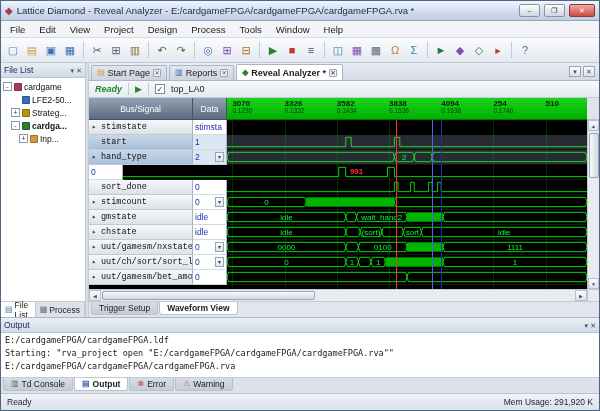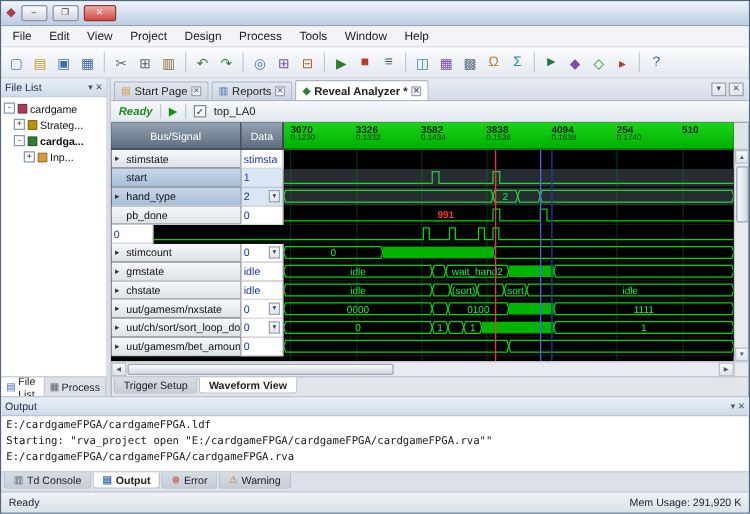--- a/index.html
+++ b/index.html
@@ -72,21 +72,21 @@
   .tl-corner{width:12px;flex:0 0 12px;background:#dfe3ea;border-bottom:1px solid #b9c3d0;}
 
   .wf-main{flex:1 1 auto;display:flex;min-height:0;background:#000;}
   .wf-rows{flex:1 1 auto;position:relative;overflow:hidden;}
   .wf-overlay{position:absolute;left:138px;top:0;right:0;bottom:0;pointer-events:none;z-index:5;}
   .gridline{position:absolute;top:0;bottom:0;width:1px;background:rgba(0,170,0,.28);}
   .cursor{position:absolute;top:0;bottom:0;width:1px;}
   .annotation{position:absolute;font-size:8px;font-weight:bold;transform:translateX(-50%);line-height:1;}
 
   .wf-row{display:flex;height:15px;}
-  .cell-name{width:104px;flex:0 0 104px;display:flex;align-items:center;gap:2px;padding-left:3px;background:linear-gradient(#f6f8fa,#dde2e8);border-bottom:1px solid #c2c8d0;border-right:1px solid #aab2bc;font-size:8.5px;color:#111;overflow:hidden;white-space:nowrap;}
+  .cell-name{width:104px;flex:0 0 104px;display:flex;align-items:center;gap:2px;padding-left:3px;background:linear-gradient(#f6f8fa,#dde2e8);border-bottom:1px solid #c2c8d0;border-right:1px solid #aab2bc;font-size:8.5px;color:#111;overflow:hidden;white-space:nowrap;font-family:Liberation Mono, monospace;}
   .wf-row.selected .cell-name{background:linear-gradient(#c9d8ea,#a8bfd9);}
   .row-arrow{font-size:7px;color:#333;width:7px;flex:0 0 7px;line-height:1;}
   .cell-data{width:34px;flex:0 0 34px;display:flex;align-items:center;padding:0 2px;background:#fff;border-bottom:1px solid #d5d9df;border-right:1px solid #aab2bc;font-size:8.5px;color:#1733b8;overflow:hidden;white-space:nowrap;}
   .wf-row.selected .cell-data{background:#dae6f3;}
   .dd{margin-left:auto;flex:0 0 9px;font-size:6px;color:#445;border:1px solid #9aa4b0;background:linear-gradient(#f8fafc,#dfe5ec);width:9px;height:10px;line-height:9px;text-align:center;}
   .cell-wave{flex:1 1 auto;position:relative;background:#000;border-bottom:1px solid #141414;overflow:hidden;}
   .cell-wave svg{position:absolute;inset:0;width:100%;height:100%;}
   .wf-row.selected .cell-wave::after{content:"";position:absolute;inset:0;background:rgba(155,175,200,.25);}
   .wave-label{position:absolute;top:3.5px;font-size:8px;color:#00ff44;transform:translateX(-50%);line-height:1;white-space:nowrap;z-index:2;}
 
@@ -117,20 +117,21 @@
   .statusbar{height:17px;flex:0 0 17px;display:flex;align-items:center;background:linear-gradient(#f0f3f7,#dbe1e9);border-top:1px solid #b9c3d0;font-size:8.5px;padding:0 6px;color:#223;}
   .status-right{margin-left:auto;}
 </style>
 </head>
 <body>
 
 <div class="window">
 
   <div class="titlebar">
     <span class="app-icon">◆</span>
+    <span class="title-text">Lattice Diamond - Reveal Analyzer - E:/cardgameFPGA/cardgameFPGA/cardgameFPGA.rva *</span>
     <span class="win-btn">–</span>
     <span class="win-btn">❐</span>
     <span class="win-btn close">✕</span>
   </div>
 
   <div class="menubar" id="menubar">
       <span class="menu-item">File</span>
       <span class="menu-item">Edit</span>
       <span class="menu-item">View</span>
       <span class="menu-item">Project</span>
@@ -184,20 +185,25 @@
         <span class="ph-btns">
           <span>▾</span>
           <span>✕</span>
         </span>
       </div>
       <div class="tree" id="tree">
           <div class="tree-item" style="padding-left: 2px;">
             <span class="expander">-</span>
             <span class="tree-icon" style="background: rgb(168, 58, 90);"></span>
             <span>cardgame</span>
+          </div>
+          <div class="tree-item" style="padding-left: 10px;">
+            <span class="tree-indent"></span>
+            <span class="tree-icon" style="background: rgb(58, 111, 181);"></span>
+            <span>LFE2-50...</span>
           </div>
           <div class="tree-item" style="padding-left: 10px;">
             <span class="expander">+</span>
             <span class="tree-icon" style="background: rgb(183, 149, 11);"></span>
             <span>Strateg...</span>
           </div>
           <div class="tree-item" style="padding-left: 10px;">
             <span class="expander">-</span>
             <span class="tree-icon" style="background: rgb(46, 125, 50);"></span>
             <span style="font-weight: bold;">cardga...</span>
@@ -342,34 +348,34 @@
                   <svg viewBox="0 0 1000 15" preserveAspectRatio="none">
                     <polygon points="0,7.5 4,2.5 461,2.5 465,7.5 461,12.5 4,12.5" fill="none" stroke="#00d800" vector-effect="non-scaling-stroke"></polygon>
                     <polygon points="465,7.5 469,2.5 516,2.5 520,7.5 516,12.5 469,12.5" fill="none" stroke="#00d800" vector-effect="non-scaling-stroke"></polygon>
                     <polygon points="520,7.5 524,2.5 566,2.5 570,7.5 566,12.5 524,12.5" fill="none" stroke="#00d800" vector-effect="non-scaling-stroke"></polygon>
                     <polygon points="570,7.5 574,2.5 996,2.5 1000,7.5 996,12.5 574,12.5" fill="none" stroke="#00d800" vector-effect="non-scaling-stroke"></polygon>
                   </svg>
                   <span class="wave-label" style="left: 49.25%;">2</span>
                 </div>
               </div>
               <div class="wf-row">
+                <div class="cell-data">
+                  <span>0</span>
+                </div>
+                <div class="cell-wave">
+                  <svg viewBox="0 0 1000 15" preserveAspectRatio="none">
+                    <path d="M0,12.5 L465,12.5 L465,2.5 L480,2.5 L480,12.5 L570,12.5 L570,2.5 L585,2.5 L585,12.5 L1000,12.5" fill="none" stroke="#00d800" vector-effect="non-scaling-stroke"></path>
+                  </svg>
+                </div>
+              </div>
+              <div class="wf-row">
                 <div class="cell-name">
                   <span class="row-arrow"></span>
-                  <span>pb_done</span>
-                </div>
-                <div class="cell-data">
-                  <span>0</span>
-                </div>
-                <div class="cell-wave">
-                  <svg viewBox="0 0 1000 15" preserveAspectRatio="none">
-                    <path d="M0,12.5 L465,12.5 L465,2.5 L480,2.5 L480,12.5 L570,12.5 L570,2.5 L585,2.5 L585,12.5 L1000,12.5" fill="none" stroke="#00d800" vector-effect="non-scaling-stroke"></path>
-                  </svg>
-                </div>
-              </div>
-              <div class="wf-row">
+                  <span>sort_done</span>
+                </div>
                 <div class="cell-data">
                   <span>0</span>
                 </div>
                 <div class="cell-wave">
                   <svg viewBox="0 0 1000 15" preserveAspectRatio="none">
                     <path d="M0,12.5 L465,12.5 L465,2.5 L475,2.5 L475,12.5 L510,12.5 L510,2.5 L520,2.5 L520,12.5 L560,12.5 L560,2.5 L570,2.5 L570,12.5 L585,12.5 L585,2.5 L595,2.5 L595,12.5 L1000,12.5" fill="none" stroke="#00d800" vector-effect="non-scaling-stroke"></path>
                   </svg>
                 </div>
               </div>
               <div class="wf-row">

